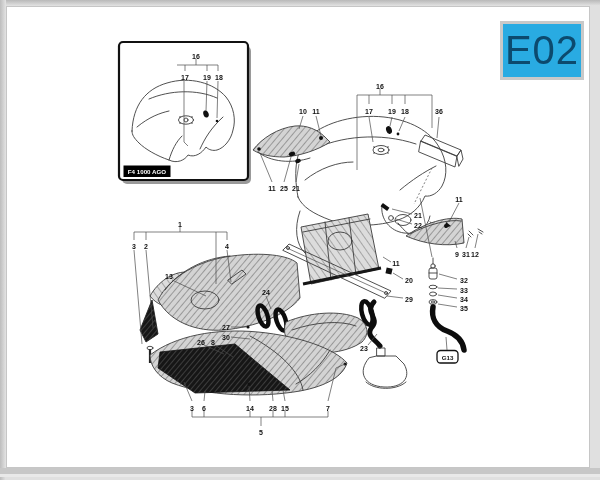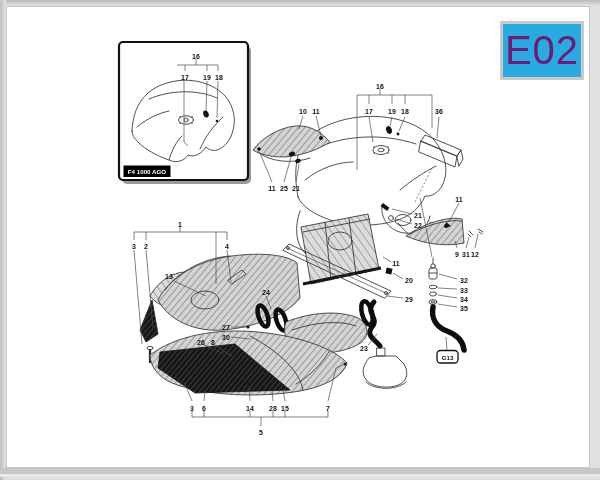--- a/index.html
+++ b/index.html
@@ -8,21 +8,21 @@
     background:linear-gradient(#b9b9b9,#e3e3e3);}
   .frame-left{position:absolute;left:0;top:0;width:6px;height:480px;
     background:linear-gradient(90deg,#bdbdbd,#e3e3e3);}
   .page{position:absolute;left:6px;top:6px;width:584px;height:462px;
     background:#fff;border:1px solid #c6c6c6;box-sizing:border-box;}
   .bottom-bar{position:absolute;left:0;top:468px;width:600px;height:9px;
     background:#c7c7c7;border-bottom:3px solid #e9e9e9;box-sizing:border-box;}
   .badge{position:absolute;left:500px;top:21px;width:84px;height:59px;
     background:var(--accent,#29abe2);border:3px solid #c9c9c9;box-sizing:border-box;
     display:flex;align-items:center;justify-content:center;}
-  .badge span{color:#701a75;font-size:40px;font-weight:300;letter-spacing:1px;
+  .badge span{color:#0c4a6e;font-size:40px;font-weight:300;letter-spacing:1px;
     line-height:1;transform:translateY(-1px);}
   svg{position:absolute;left:0;top:0;}
   svg *{vector-effect:non-scaling-stroke;}
   .ln{stroke:#3c3c3c;stroke-width:0.9;fill:none;stroke-linejoin:round;stroke-linecap:round;}
   .ld{stroke:#4a4a4a;stroke-width:0.7;fill:none;}
   .callout{font:bold 7px "Liberation Sans",sans-serif;fill:#101010;
     text-anchor:middle;dominant-baseline:central;}
   .boxtext{font:bold 6.2px "Liberation Sans",sans-serif;text-anchor:middle;
     dominant-baseline:central;}
 </style>

